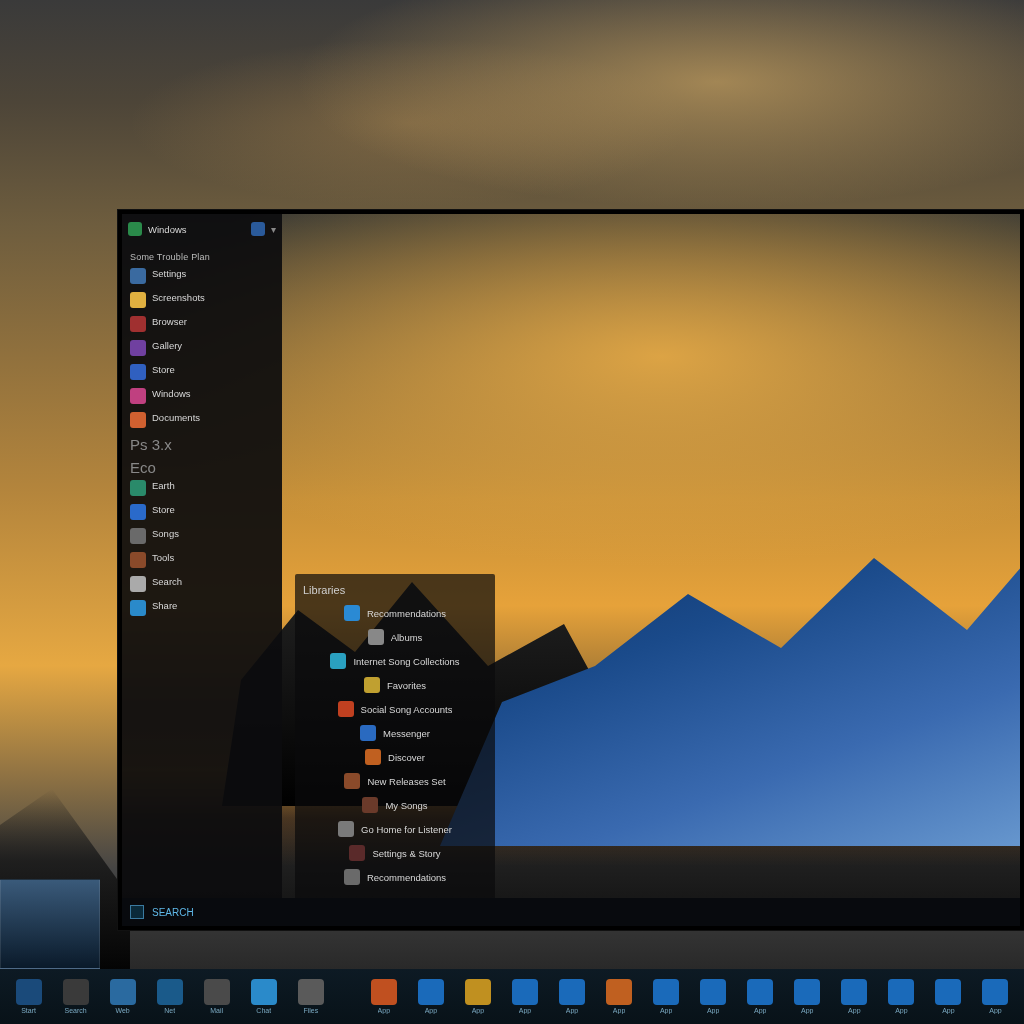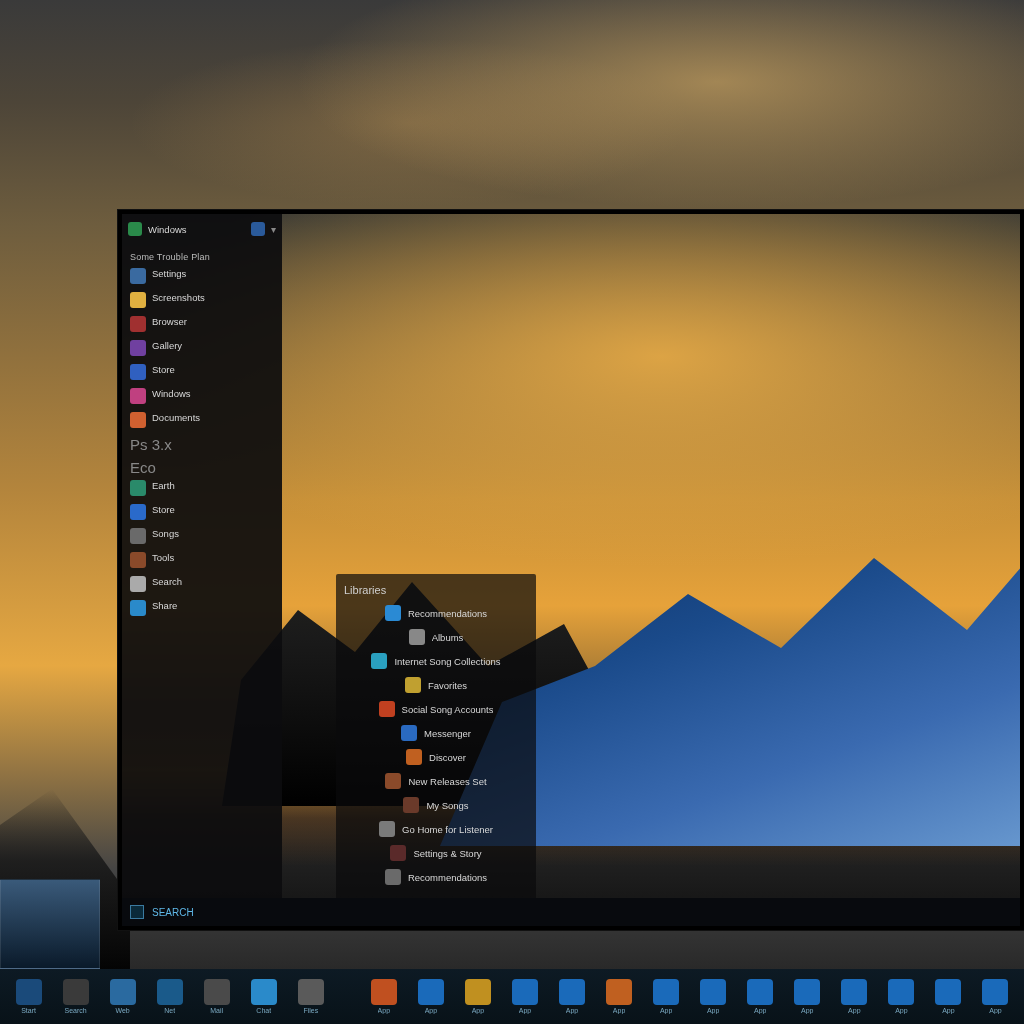--- a/index.html
+++ b/index.html
@@ -89,21 +89,20 @@
   }
   .app-label { font-size: 9.5px; color: #d8d8d8; white-space: nowrap; overflow: hidden; text-overflow: ellipsis; }
   .group-label { font-size: 15px; color: #888; margin: 6px 0 2px 2px; }
 
   
   .flyout {
     position: absolute; left: 173px; top: 360px; width: 200px; height: 330px;
     background: rgba(10,10,12,0.7);
     color: #ddd; font-size: 10px; padding: 10px 8px;
     border-radius: 2px;
-    margin-left: 41px;
   }
   .flyout-title { font-size: 11px; color: #d0d0d0; margin-bottom: 8px; }
   .fly-list { list-style: none; display: flex; flex-direction: column; gap: 6px; align-items: center; }
   .fly-item { display: flex; align-items: center; gap: 7px; cursor: pointer; padding: 1px 0; }
   .fly-icon { width: 16px; height: 16px; border-radius: 3px; flex: 0 0 16px; }
   .fly-label { font-size: 9.5px; color: #d8d8d8; white-space: nowrap; overflow: hidden; }
 
   
   .inner-footer {
     position: absolute; left: 0; bottom: 0; width: 100%; height: 28px;

